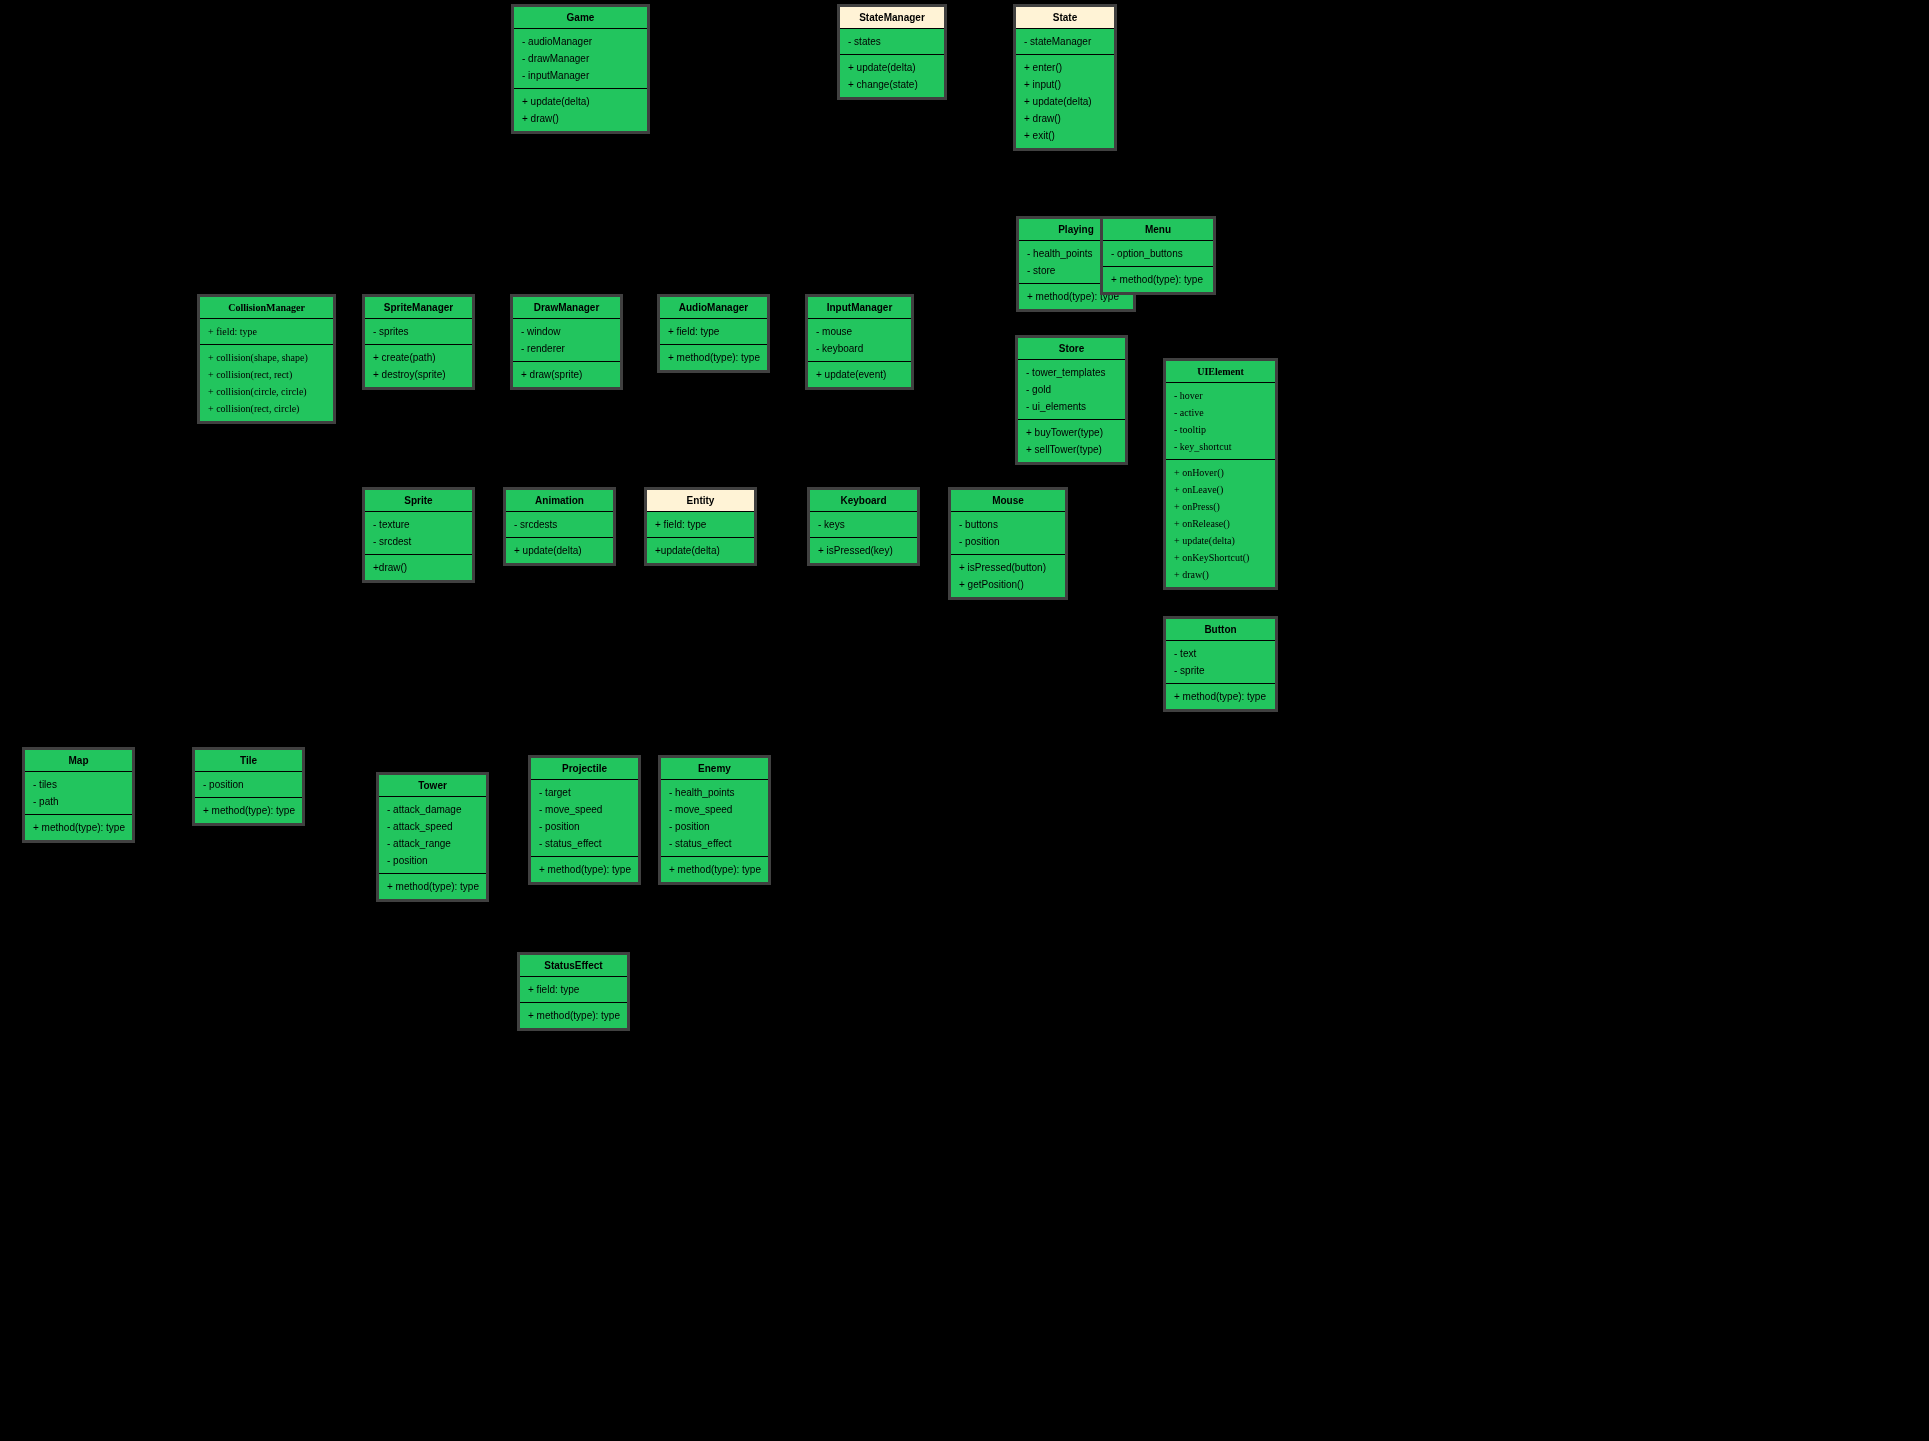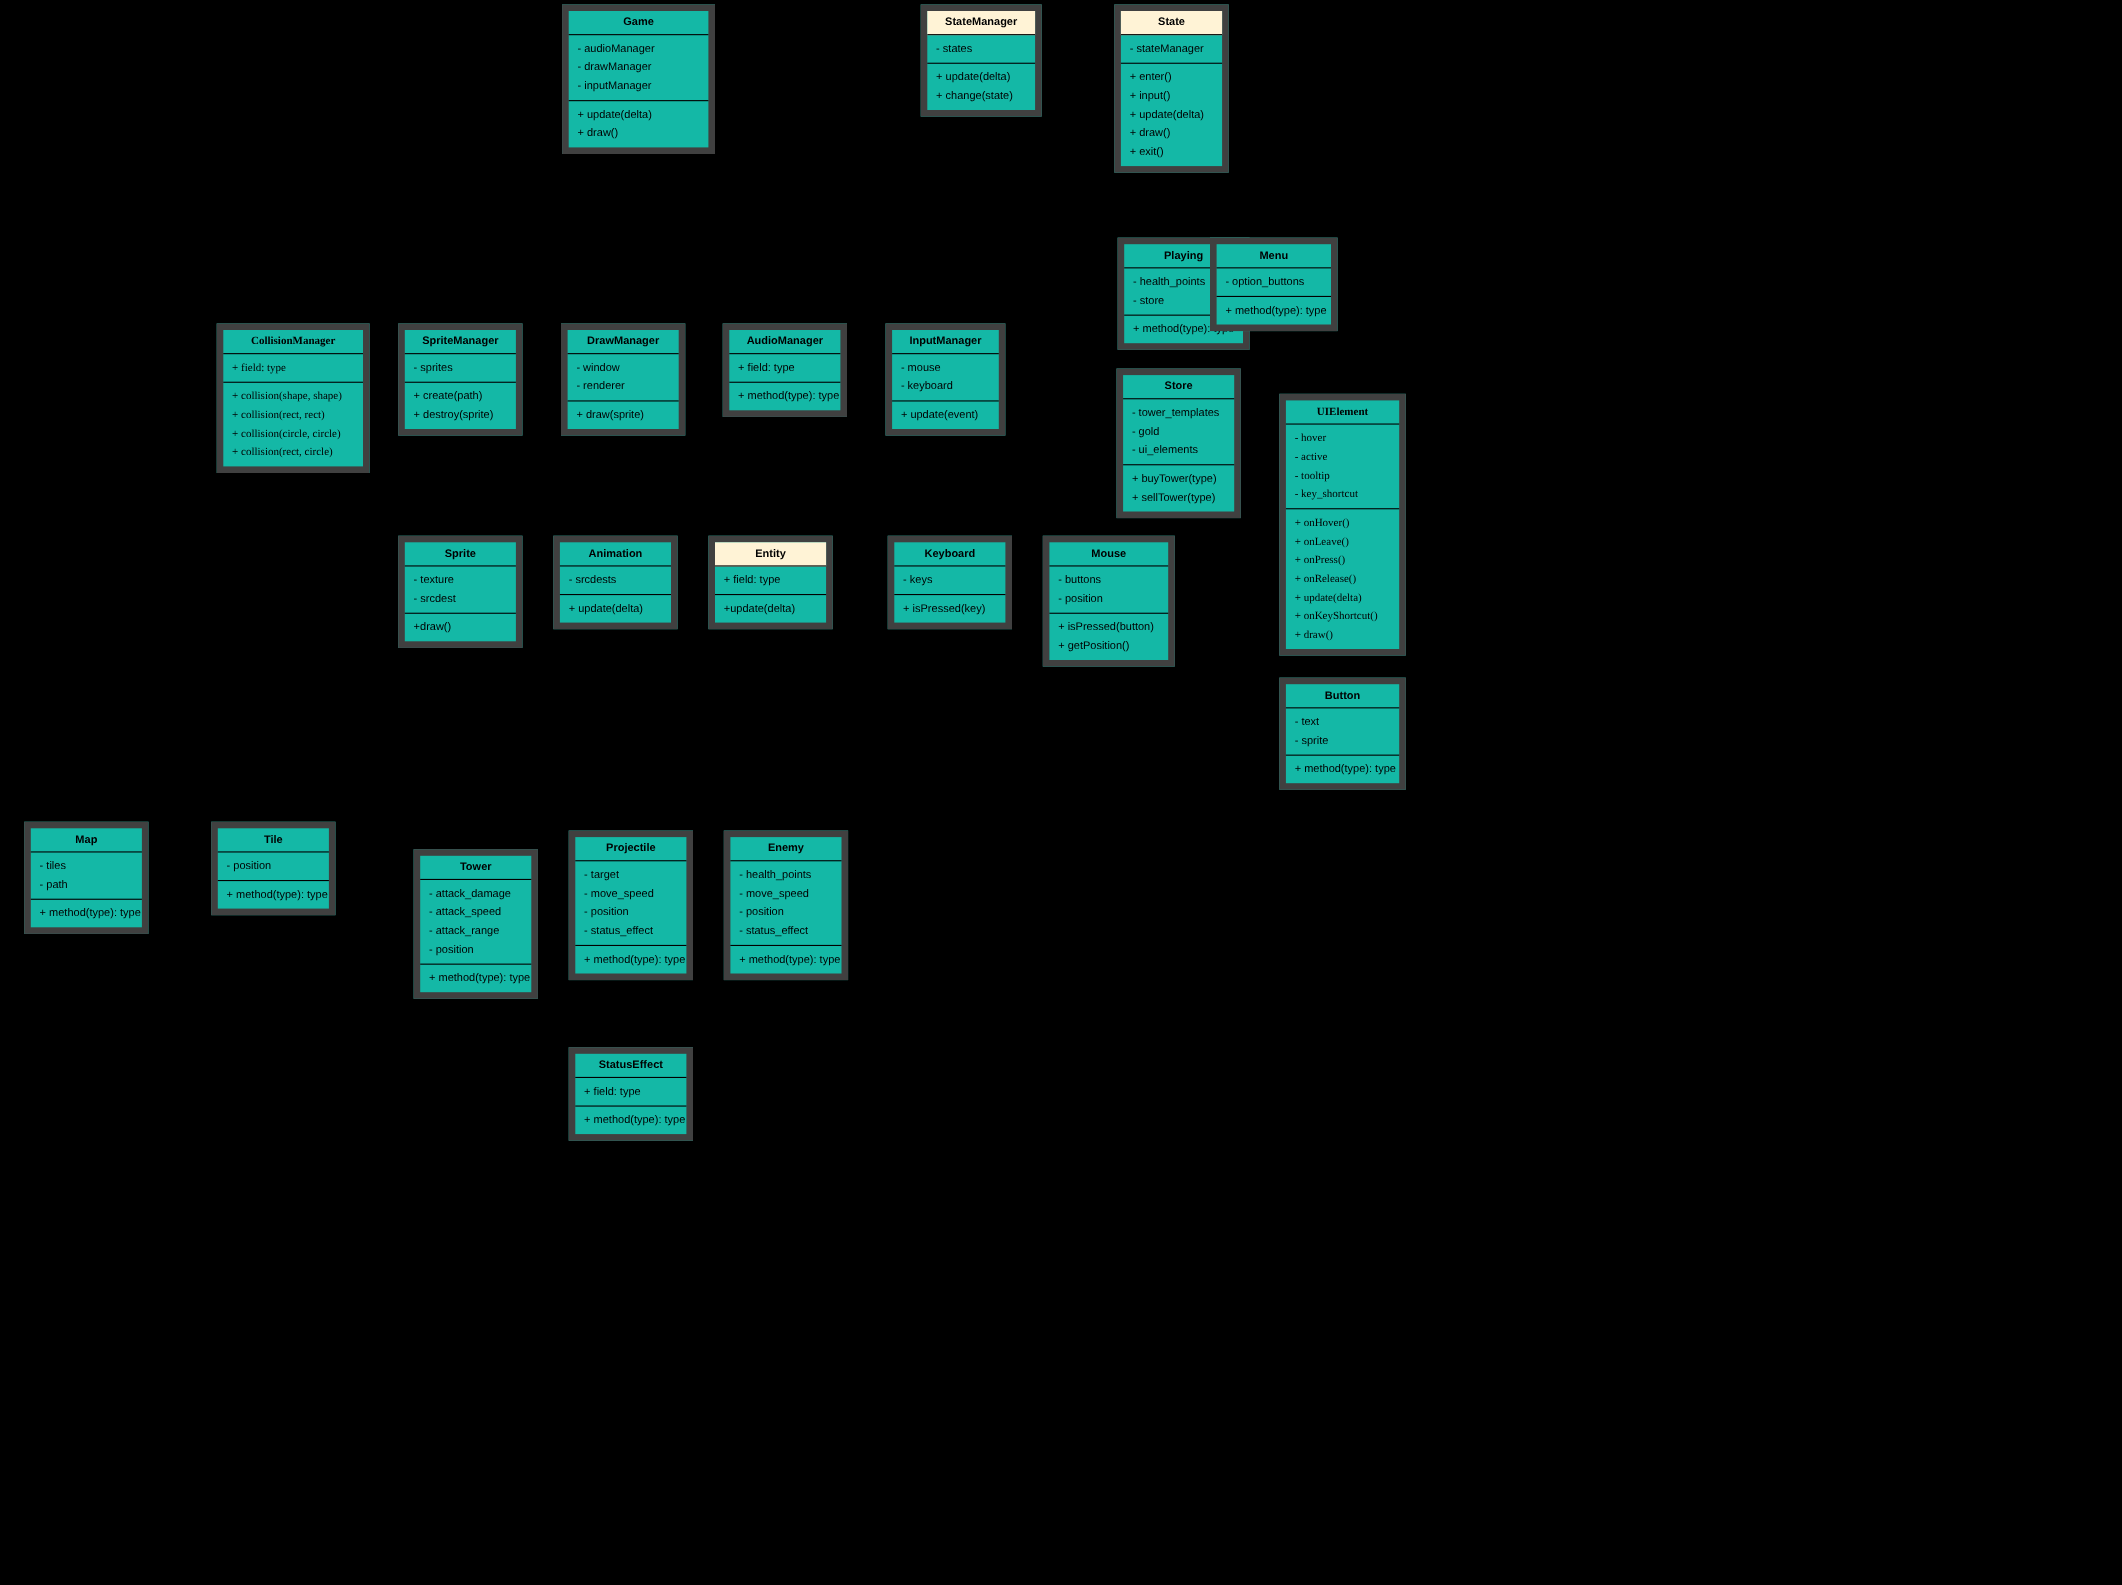--- a/index.html
+++ b/index.html
@@ -6,22 +6,22 @@
   body {
     background: #000;
     font-family: Arial, Helvetica, sans-serif;
     font-size: 10px;
     position: relative;
     width: 1929px;
     height: 1441px;
   }
   .uml-class {
     position: absolute;
-    background: #14b8a6;
-    border: 6px solid #404040;
+    background: #22c55e;
+    border: 3px solid #404040;
   }
   .uml-title {
     font-weight: bold;
     text-align: center;
     padding: 5px 6px;
     border-bottom: 1px solid #000;
     color: #000;
   }
   .uml-title.hl {
     background: #fff3d6;
@@ -259,21 +259,21 @@
       <div class="uml-section">
         <div class="uml-row">- attack_damage</div>
         <div class="uml-row">- attack_speed</div>
         <div class="uml-row">- attack_range</div>
         <div class="uml-row">- position</div>
       </div>
       <div class="uml-section">
         <div class="uml-row">+ method(type): type</div>
       </div>
     </div>
-    <div class="uml-class" style="left: 517px; top: 755px; width: 113px;">
+    <div class="uml-class" style="left: 528px; top: 755px; width: 113px;">
       <div class="uml-title">Projectile</div>
       <div class="uml-section">
         <div class="uml-row">- target</div>
         <div class="uml-row">- move_speed</div>
         <div class="uml-row">- position</div>
         <div class="uml-row">- status_effect</div>
       </div>
       <div class="uml-section">
         <div class="uml-row">+ method(type): type</div>
       </div>

